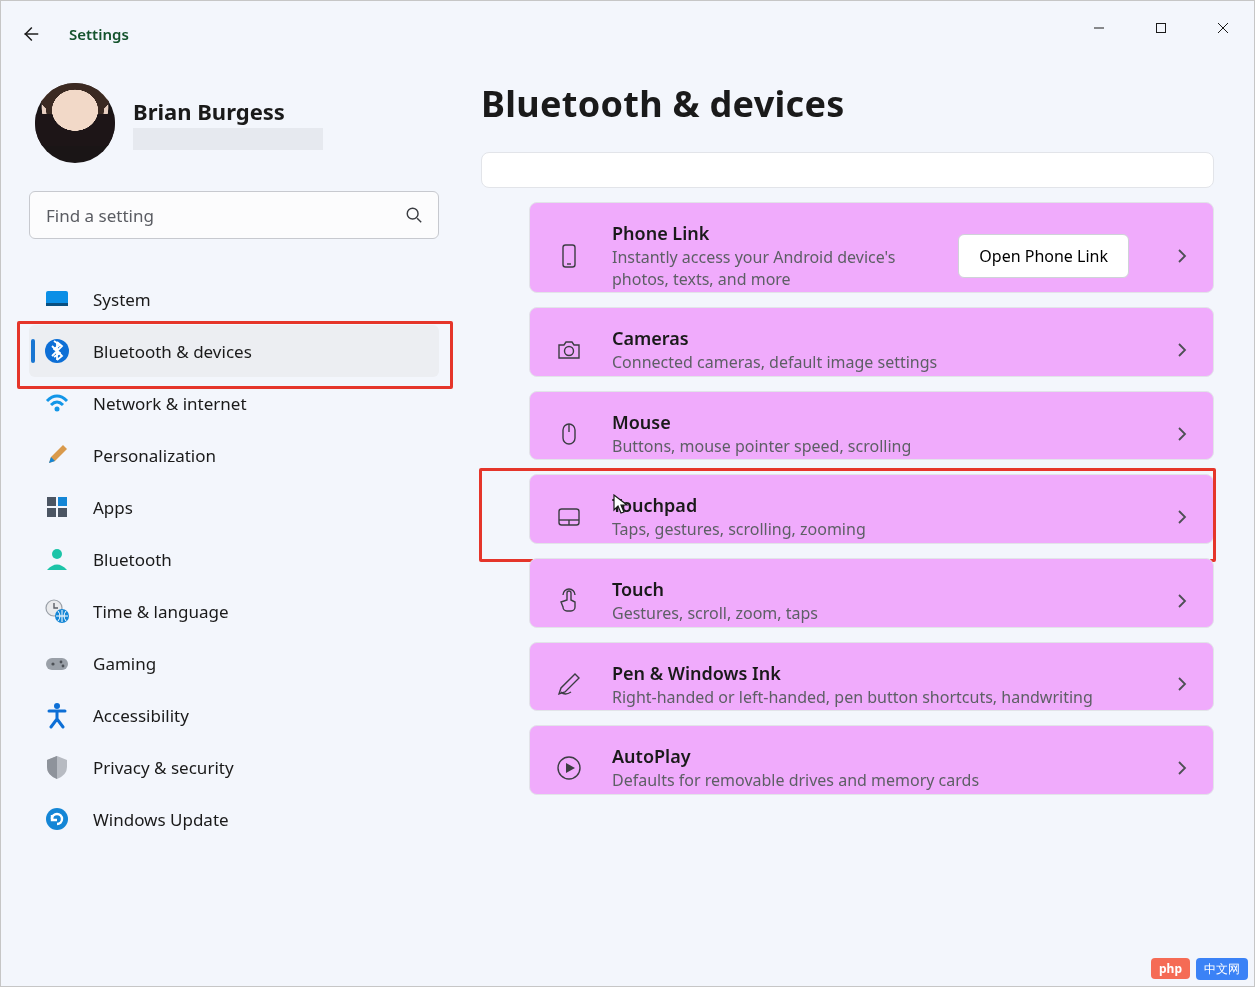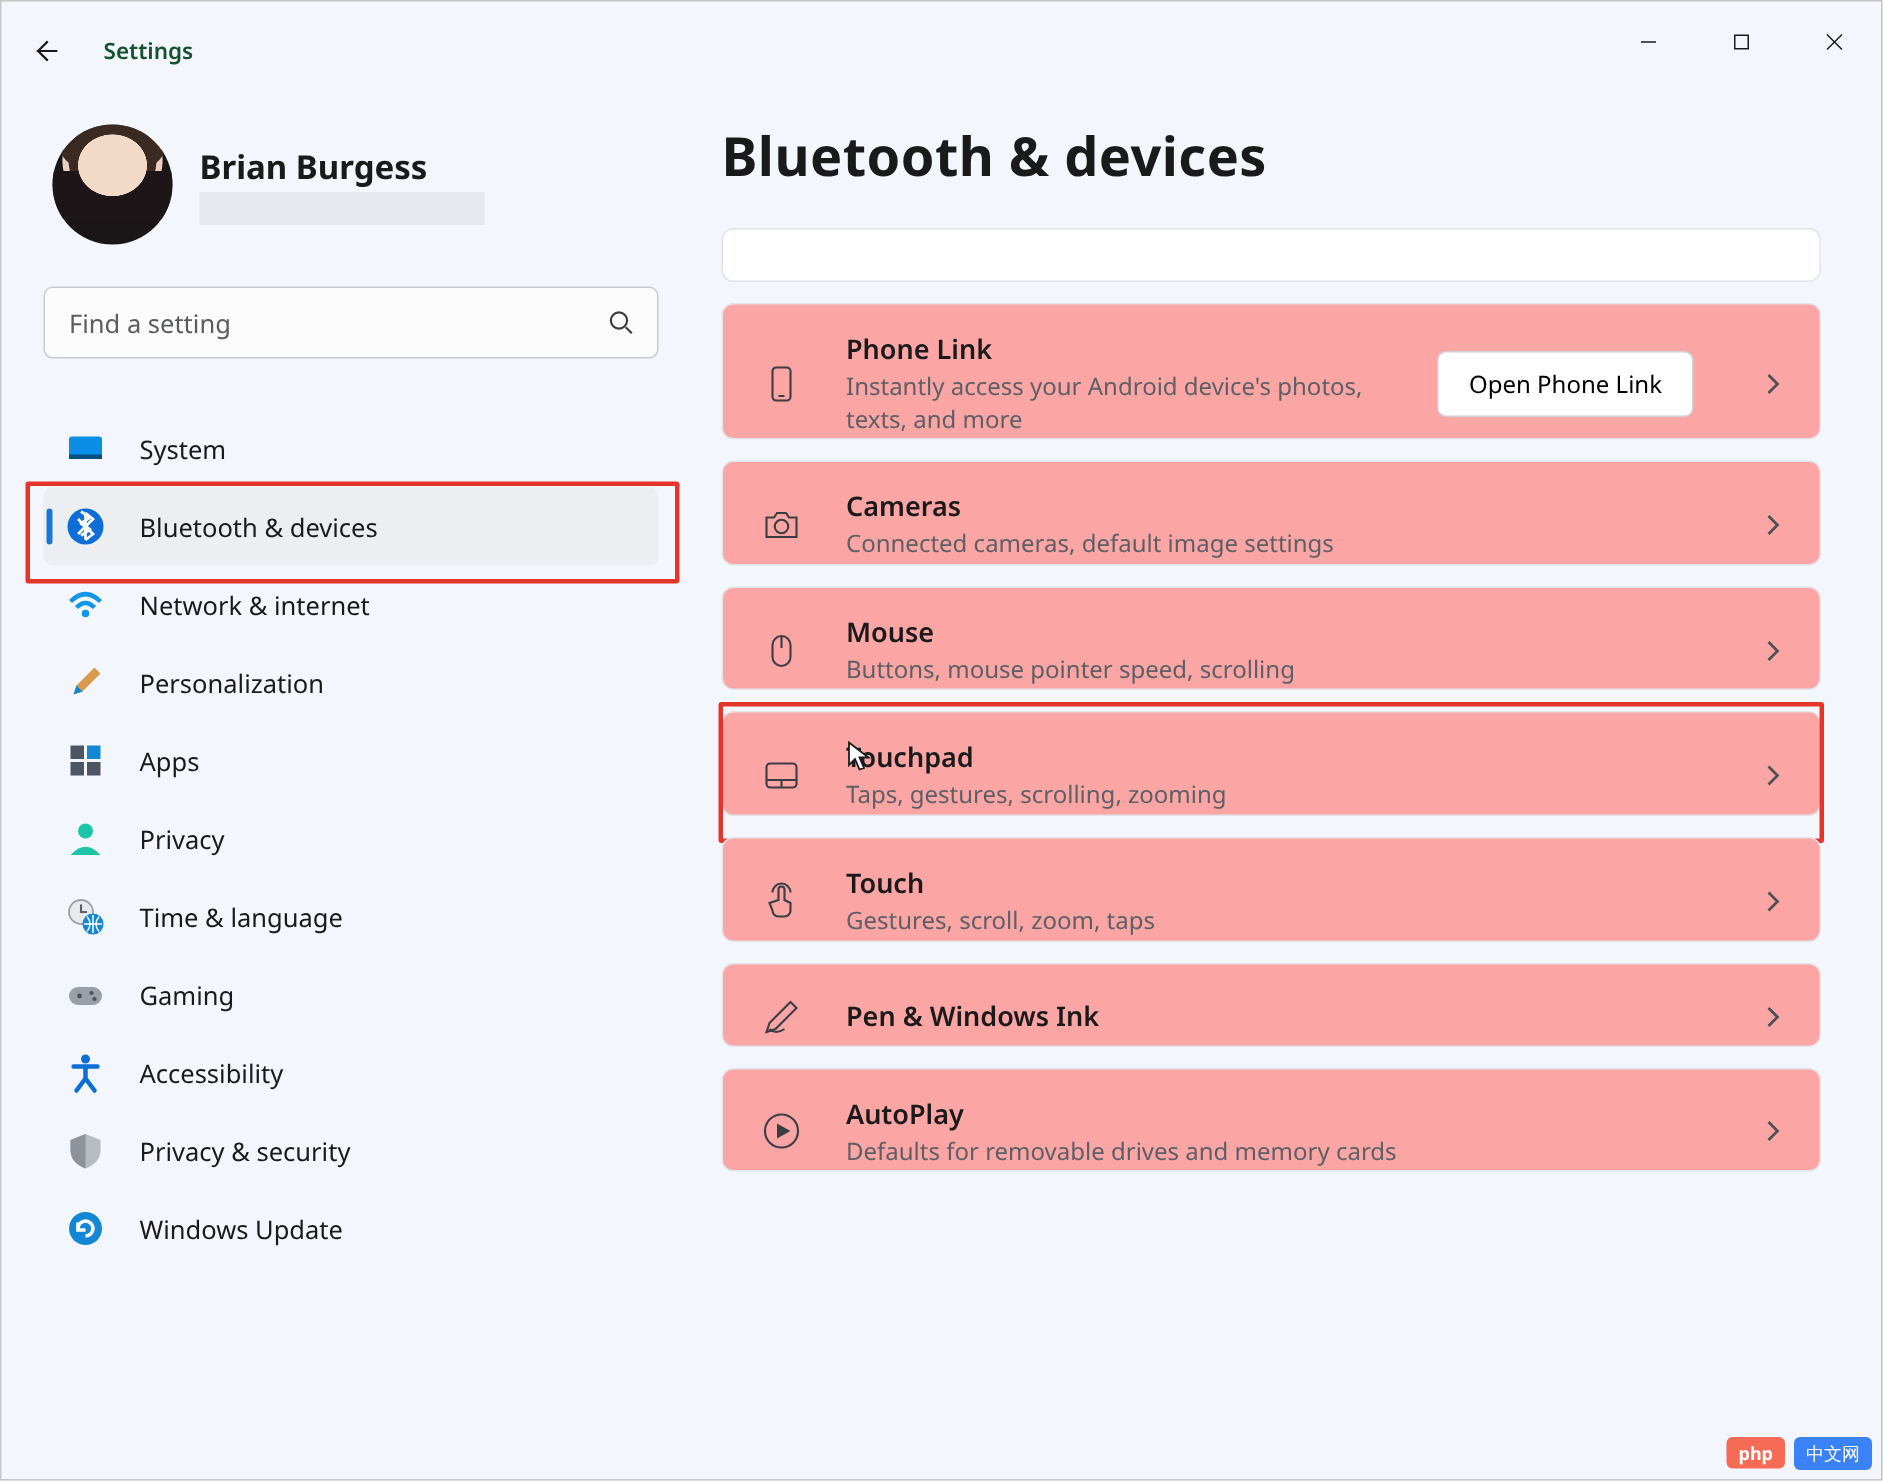--- a/index.html
+++ b/index.html
@@ -34,21 +34,21 @@
   .nav-item.selected { background:#eceef2; }
   .nav-item.selected::before { content:""; position:absolute; left:2px; top:14px; bottom:14px; width:4px; background:#1976d2; border-radius:3px; }
   .nav-item .nav-icon { width:28px; height:28px; display:flex; align-items:center; justify-content:center; }
   .highlight-box { border:3px solid #e5352a; border-radius:2px; position:absolute; pointer-events:none; }
 
   .main { flex:1; padding: 26px 40px 0 30px; overflow-y:auto; }
   .page-title { font-size:36px; font-weight:700; margin-bottom:24px; letter-spacing:0.3px; }
 
   .card-stub { height:36px; background:#fff; border:1px solid #e2e4e9; border-radius:8px; margin-bottom:14px; }
 
-  .card { background:#fca5a5; border:1px solid #e2e4e9; border-radius:8px; padding:18px 22px 2px 22px; margin-bottom:14px; display:flex; align-items:center; gap:26px; position:relative; }
+  .card { background:#f0abfc; border:1px solid #e2e4e9; border-radius:8px; padding:18px 22px 2px 22px; margin-bottom:14px; display:flex; align-items:center; gap:26px; position:relative;margin-left:48px; }
   .card-icon { width:34px; height:34px; display:flex; align-items:center; justify-content:center; color:#3b3d42; }
   .card-icon svg { width:28px; height:28px; stroke:#3b3d42; stroke-width:1.4; fill:none; }
   .card-text { flex:1; }
   .card-title { font-size:18px; font-weight:600; }
   .card-desc { font-size:16px; color:#5d5f65; margin-top:2px; line-height:1.35; }
   .card-chevron { width:18px; height:18px; color:#4d4f54; }
   .card-button { border:1px solid #cfd2d8; background:#fff; border-radius:6px; padding:10px 20px; font-size:16px; margin-right:18px; }
 
   .cursor { position:absolute; width:18px; height:22px; }
 
@@ -166,21 +166,21 @@
         <span>Apps</span>
       </div>
 
       <div class="nav-item">
         <span class="nav-icon">
           <svg viewBox="0 0 28 28" width="28" height="28">
               <circle cx="14" cy="9" r="5" fill="#1cc4a8"></circle>
               <path d="M4 25 Q14 14 24 25 Z" fill="#1cc4a8"></path>
             </svg>
         </span>
-        <span>Privacy</span>
+        <span>Bluetooth</span>
       </div>
 
       <div class="nav-item">
         <span class="nav-icon">
           <svg viewBox="0 0 28 28" width="28" height="28">
               <circle cx="11" cy="11" r="8" fill="#e9eaec" stroke="#9aa0a8" stroke-width="1.2"></circle>
               <path d="M11 6 V11 H15" stroke="#5b5f66" stroke-width="1.4" fill="none"></path>
               <circle cx="19" cy="19" r="7" fill="#1486d6"></circle>
               <path d="M13 19 H25 M19 13 V25 M15 14 Q19 19 15 24 M23 14 Q19 19 23 24" stroke="#fff" stroke-width="1" fill="none"></path>
             </svg>
@@ -344,20 +344,21 @@
 
     <div class="card">
       <span class="card-icon">
         <svg viewBox="0 0 28 28">
             <path d="M20 4l4 4L10 22l-6 2 2-6z"></path>
             <path d="M6 22 Q10 26 16 22"></path>
           </svg>
       </span>
       <div class="card-text">
         <div class="card-title">Pen &amp; Windows Ink</div>
+        <div class="card-desc">Right-handed or left-handed, pen button shortcuts, handwriting</div>
       </div>
       <span class="card-chevron">
         <svg viewBox="0 0 18 18" fill="none" stroke="currentColor" stroke-width="1.8">
             <path d="M6 3l6 6-6 6"></path>
           </svg>
       </span>
     </div>
 
     <div class="card" style="margin-bottom:0;">
       <span class="card-icon">

